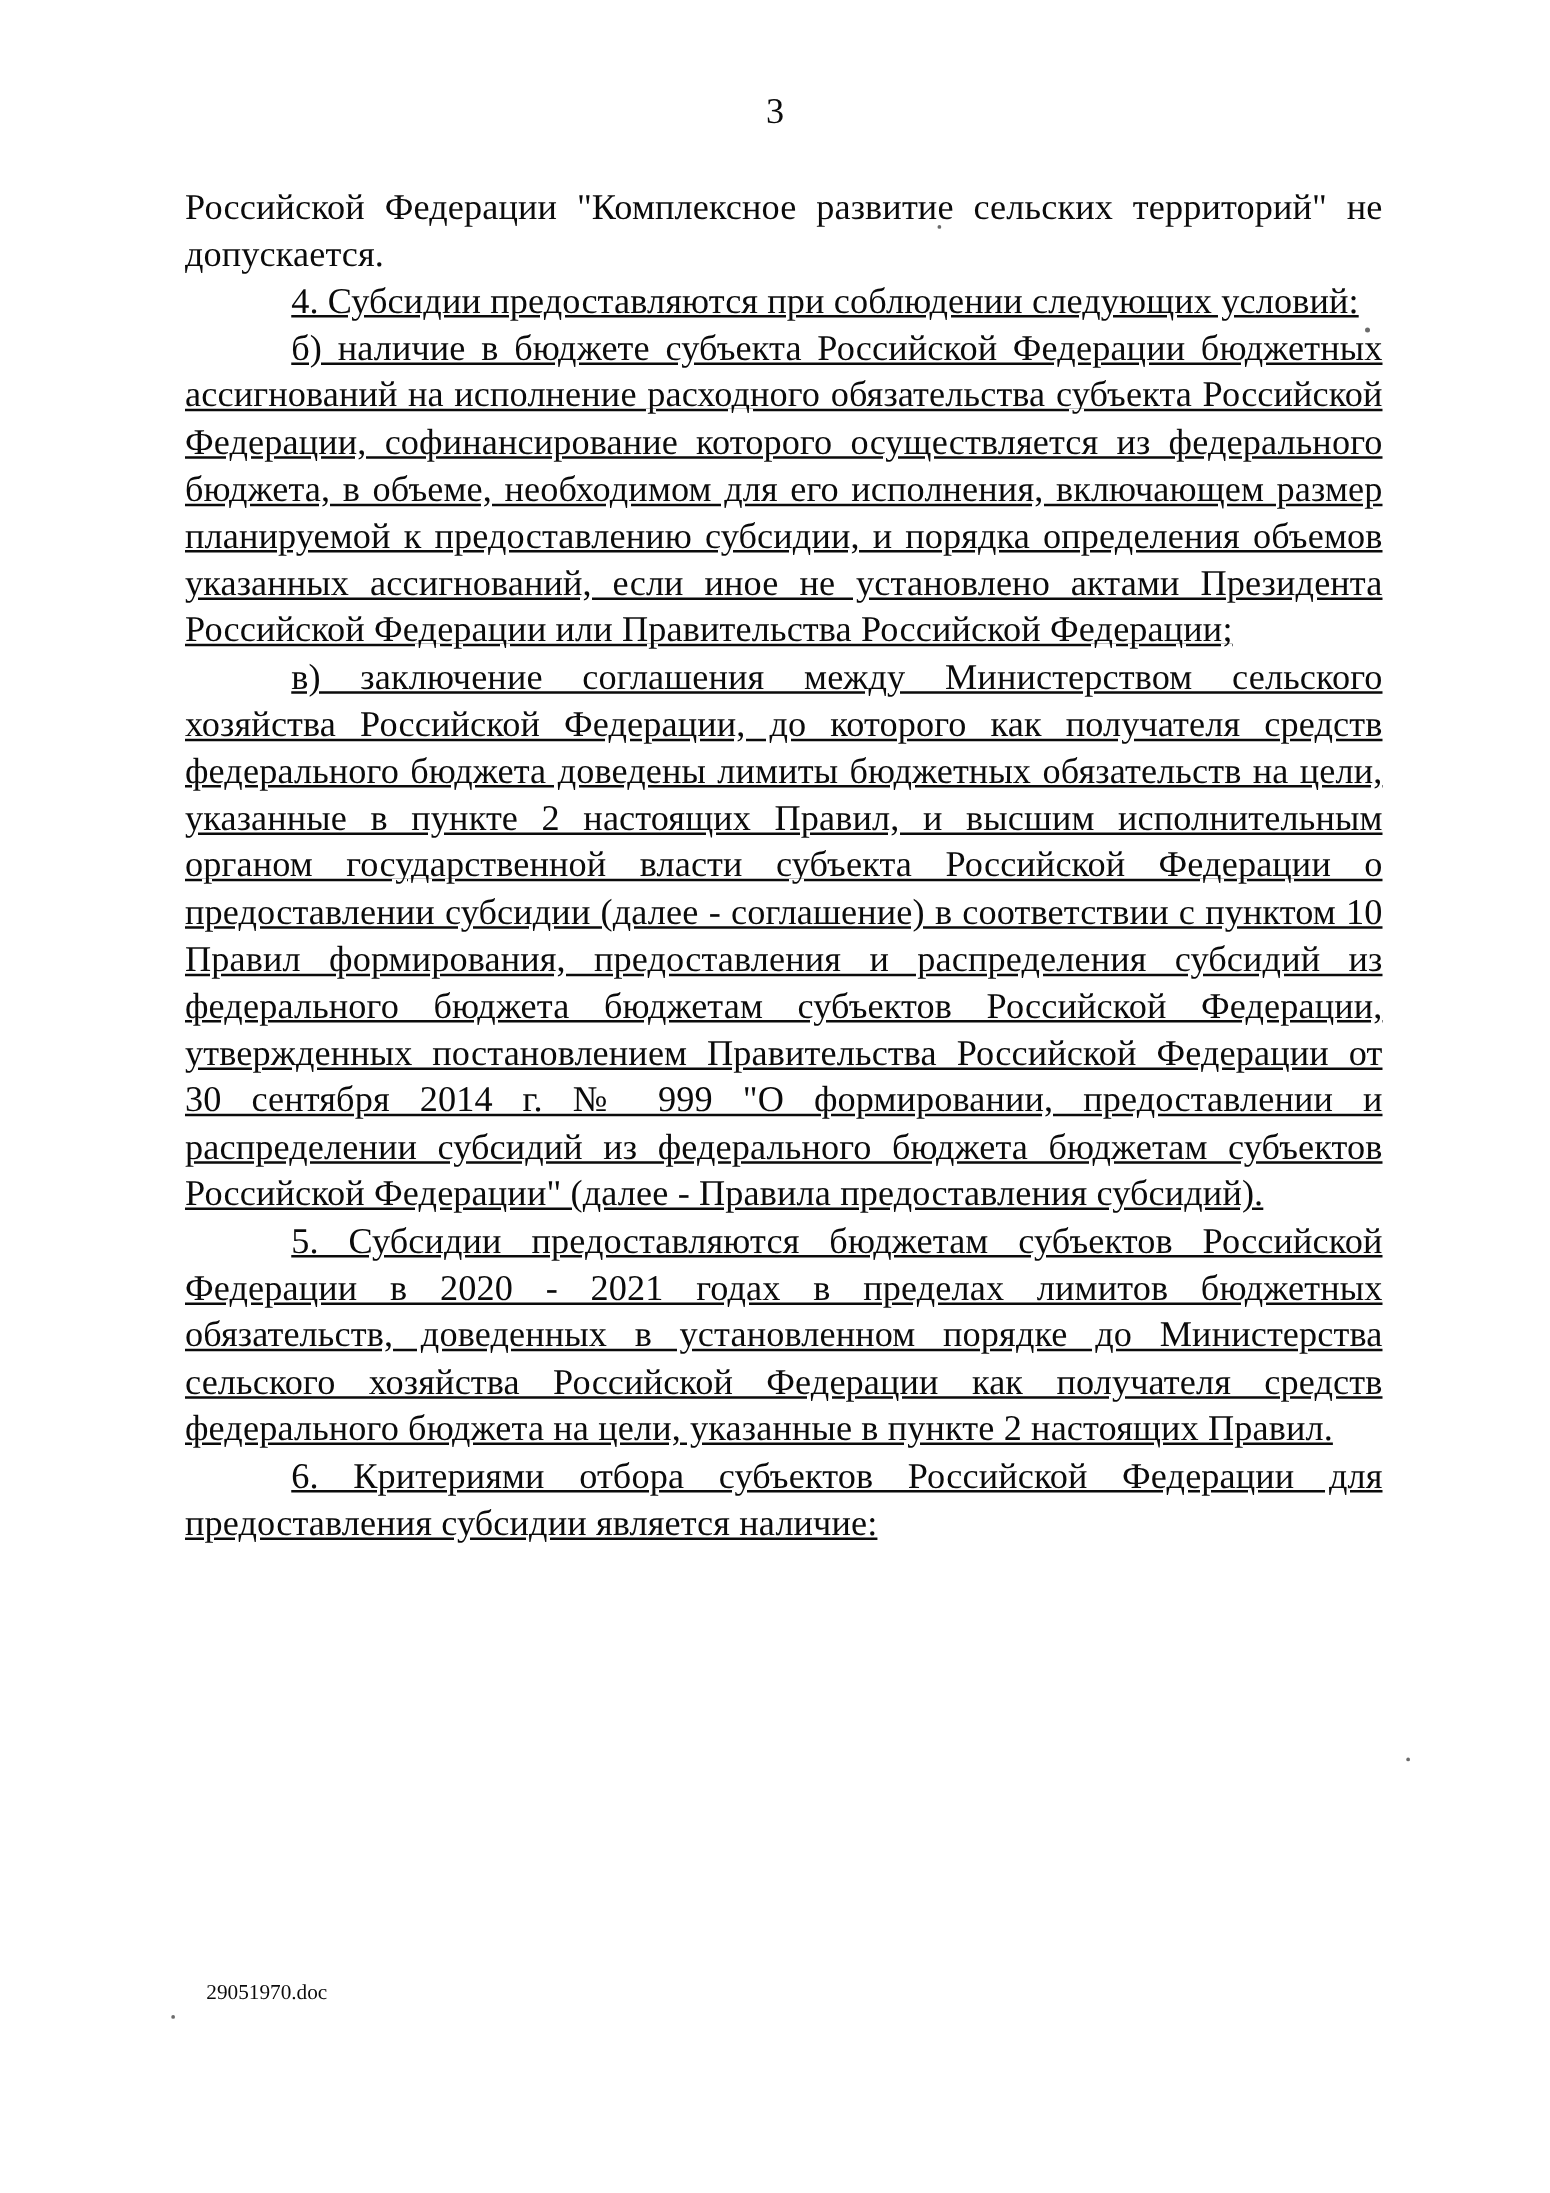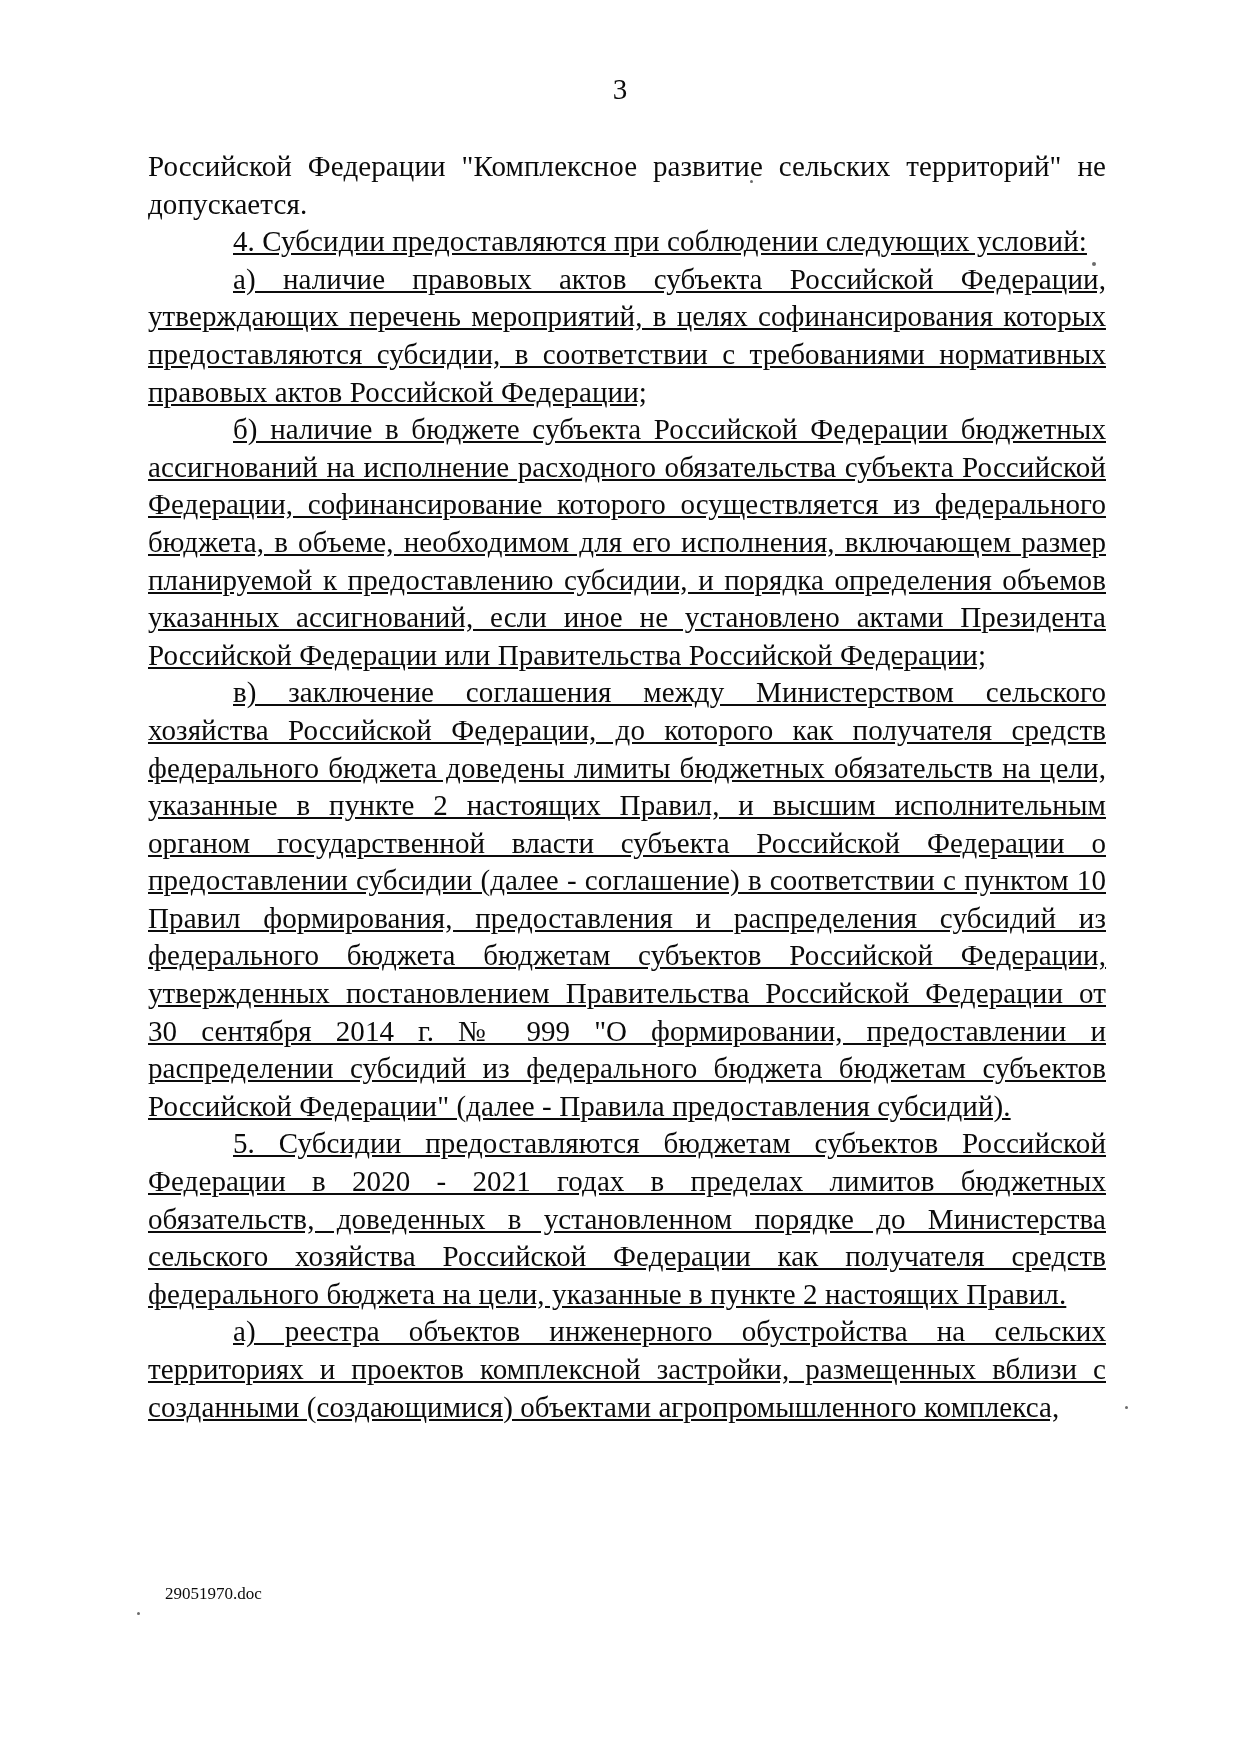--- a/index.html
+++ b/index.html
@@ -57,25 +57,24 @@
 </style>
 </head>
 <body>
 
 <div class="page">
   <div class="page-number">3</div>
 
   <div class="body-text">
       <p class="para">Российской Федерации "Комплексное развитие сельских территорий" не допускается.</p>
       <p class="para indent">4.&nbsp;Субсидии предоставляются при соблюдении следующих условий:</p>
-      <p class="para indent">а)&nbsp;наличие правовых актов субъекта Российской Федерации, утверждающих перечень мероприятий, в целях софинансирования которых предоставляются субсидии, в соответствии с требованиями нормативных правовых актов Российской Федерации;</p>
       <p class="para indent">б)&nbsp;наличие в бюджете субъекта Российской Федерации бюджетных ассигнований на исполнение расходного обязательства субъекта Российской Федерации, софинансирование которого осуществляется из федерального бюджета, в объеме, необходимом для его исполнения, включающем размер планируемой к предоставлению субсидии, и порядка определения объемов указанных ассигнований, если иное не установлено актами Президента Российской Федерации или Правительства Российской Федерации;</p>
       <p class="para indent">в)&nbsp;заключение соглашения между Министерством сельского хозяйства Российской Федерации, до которого как получателя средств федерального бюджета доведены лимиты бюджетных обязательств на цели, указанные в пункте&nbsp;2 настоящих Правил, и высшим исполнительным органом государственной власти субъекта Российской Федерации о предоставлении субсидии (далее - соглашение) в соответствии с пунктом&nbsp;10 Правил формирования, предоставления и распределения субсидий из федерального бюджета бюджетам субъектов Российской Федерации, утвержденных постановлением Правительства Российской Федерации от 30&nbsp;сентября 2014&nbsp;г. №&nbsp;999 "О формировании, предоставлении и распределении субсидий из федерального бюджета бюджетам субъектов Российской Федерации" (далее - Правила предоставления субсидий).</p>
       <p class="para indent">5.&nbsp;Субсидии предоставляются бюджетам субъектов Российской Федерации в 2020&nbsp;-&nbsp;2021&nbsp;годах в пределах лимитов бюджетных обязательств, доведенных в установленном порядке до Министерства сельского хозяйства Российской Федерации как получателя средств федерального бюджета на цели, указанные в пункте&nbsp;2 настоящих Правил.</p>
-      <p class="para indent">а)&nbsp;реестра объектов инженерного обустройства на сельских территориях и проектов комплексной застройки, размещенных вблизи с созданными (создающимися) объектами агропромышленного комплекса,</p>
+      <p class="para indent">6.&nbsp;Критериями отбора субъектов Российской Федерации для предоставления субсидии является наличие:</p>
     </div>
 
   <div class="footer">29051970.doc</div>
 
   <div class="speck" style="left:1092px; top:262px;"></div>
   <div class="speck" style="left:750px; top:180px; width:3px; height:3px;"></div>
   <div class="speck" style="left:137px; top:1612px; width:3px; height:3px;"></div>
   <div class="speck" style="left:1125px; top:1406px; width:3px; height:3px;"></div>
 </div>
 

